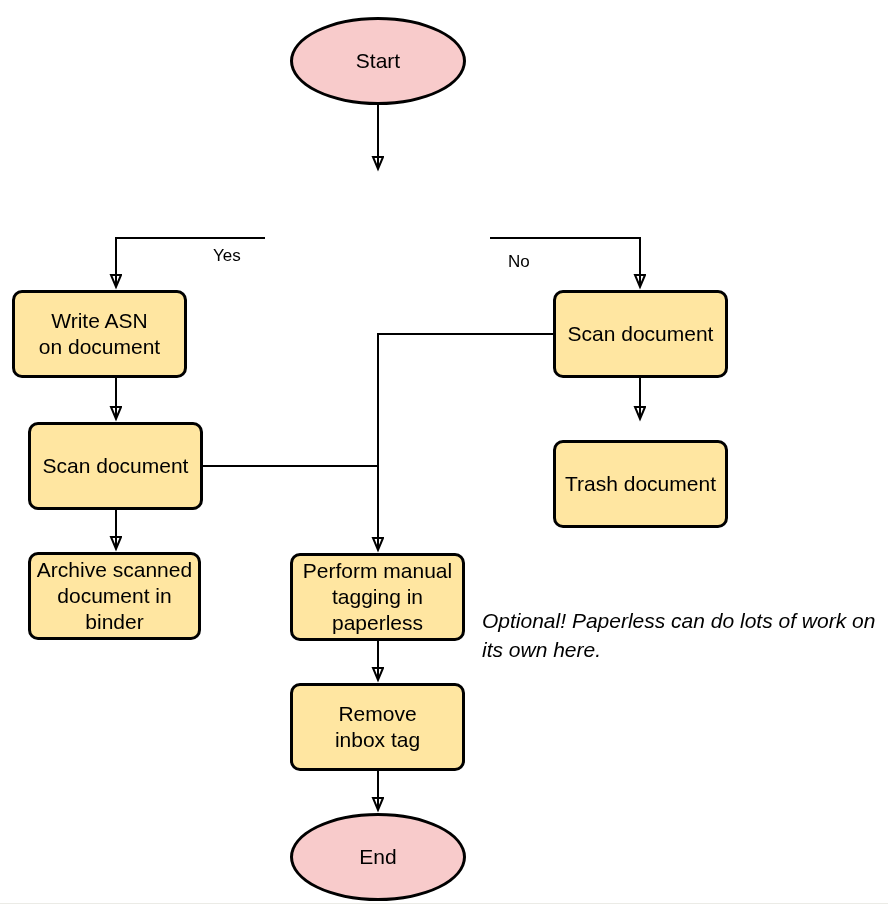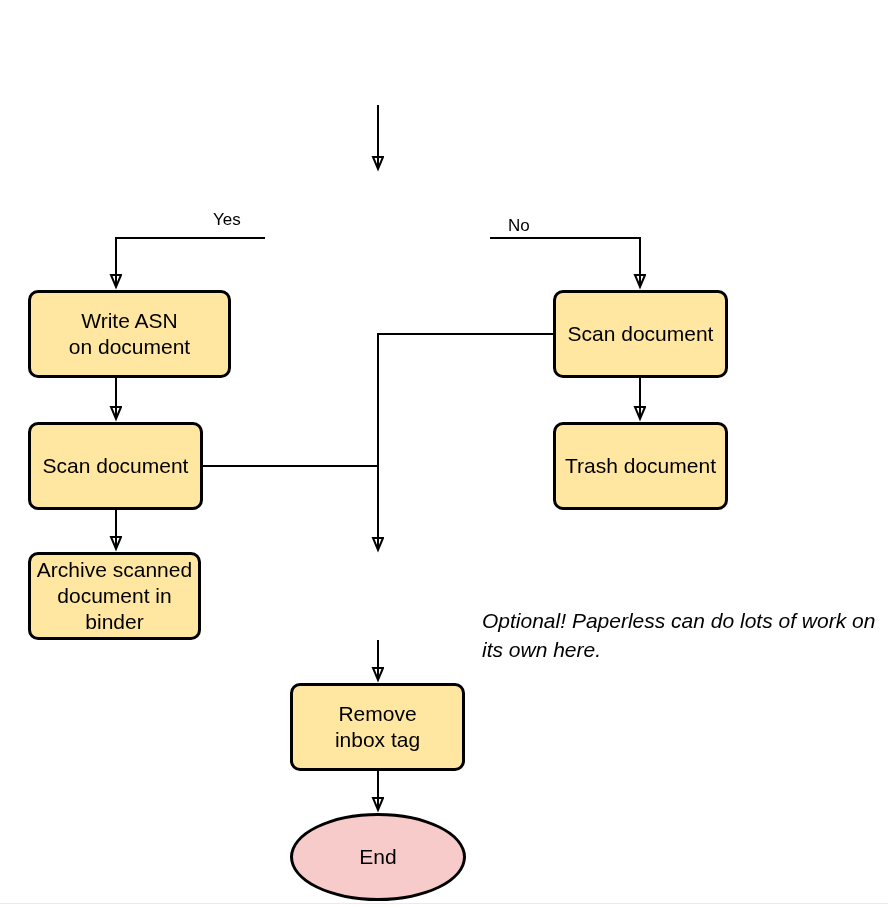--- a/index.html
+++ b/index.html
@@ -68,20 +68,21 @@
     stroke-width:3.5;
   }
   .diamond .label{
     position:relative;
     z-index:1;
   }
   .edge-label{
     position:absolute;
     font-size:17px;
     line-height:1.2;
+    margin-top:36px;
   }
   .annotation{
     position:absolute;
     left:482px;
     top:591px;
     width:406px;
     font-size:21px;
     font-style:italic;
     line-height:1.36;
     white-space:pre-line;
@@ -112,45 +113,53 @@
     <path d="M490 238 H640 V287" marker-end="url(#arrow)"></path>
     <path d="M116 378 V419" marker-end="url(#arrow)"></path>
     <path d="M116 508 V549" marker-end="url(#arrow)"></path>
     <path d="M640 378 V419" marker-end="url(#arrow)"></path>
     <path d="M553 334 H378 V550" marker-end="url(#arrow)"></path>
     <path d="M203 466 H379"></path>
     <path d="M378 640 V680" marker-end="url(#arrow)"></path>
     <path d="M378 770 V810" marker-end="url(#arrow)"></path>
   </svg>
 
+  <div class="node terminal" style="left:290px;top:17px;width:176px;height:88px">
+    <span class="label">Start</span>
+  </div>
 
 
-  <div class="node process" style="left:28px;top:290px;width:203px;height:88px">
+  <div class="node process" style="left:12px;top:290px;width:175px;height:88px">
     <span class="label">Write ASN
 on document</span>
   </div>
 
   <div class="node process" style="left:28px;top:422px;width:175px;height:88px">
     <span class="label">Scan document</span>
   </div>
 
   <div class="node process" style="left:28px;top:552px;width:173px;height:88px">
     <span class="label">Archive scanned
 document in
 binder</span>
   </div>
 
   <div class="node process" style="left:553px;top:290px;width:175px;height:88px">
     <span class="label">Scan document</span>
   </div>
 
-  <div class="node process" style="left:553px;top:422px;width:175px;height:88px">
+  <div class="node process" style="left:553px;top:440px;width:175px;height:88px">
     <span class="label">Trash document</span>
   </div>
 
+  <div class="node process" style="left:290px;top:553px;width:175px;height:88px">
+    <span class="label">Perform manual
+tagging in
+paperless</span>
+  </div>
 
   <div class="node process" style="left:290px;top:683px;width:175px;height:88px">
     <span class="label">Remove
 inbox tag</span>
   </div>
 
   <div class="node terminal" style="left:290px;top:813px;width:176px;height:88px">
     <span class="label">End</span>
   </div>
 

